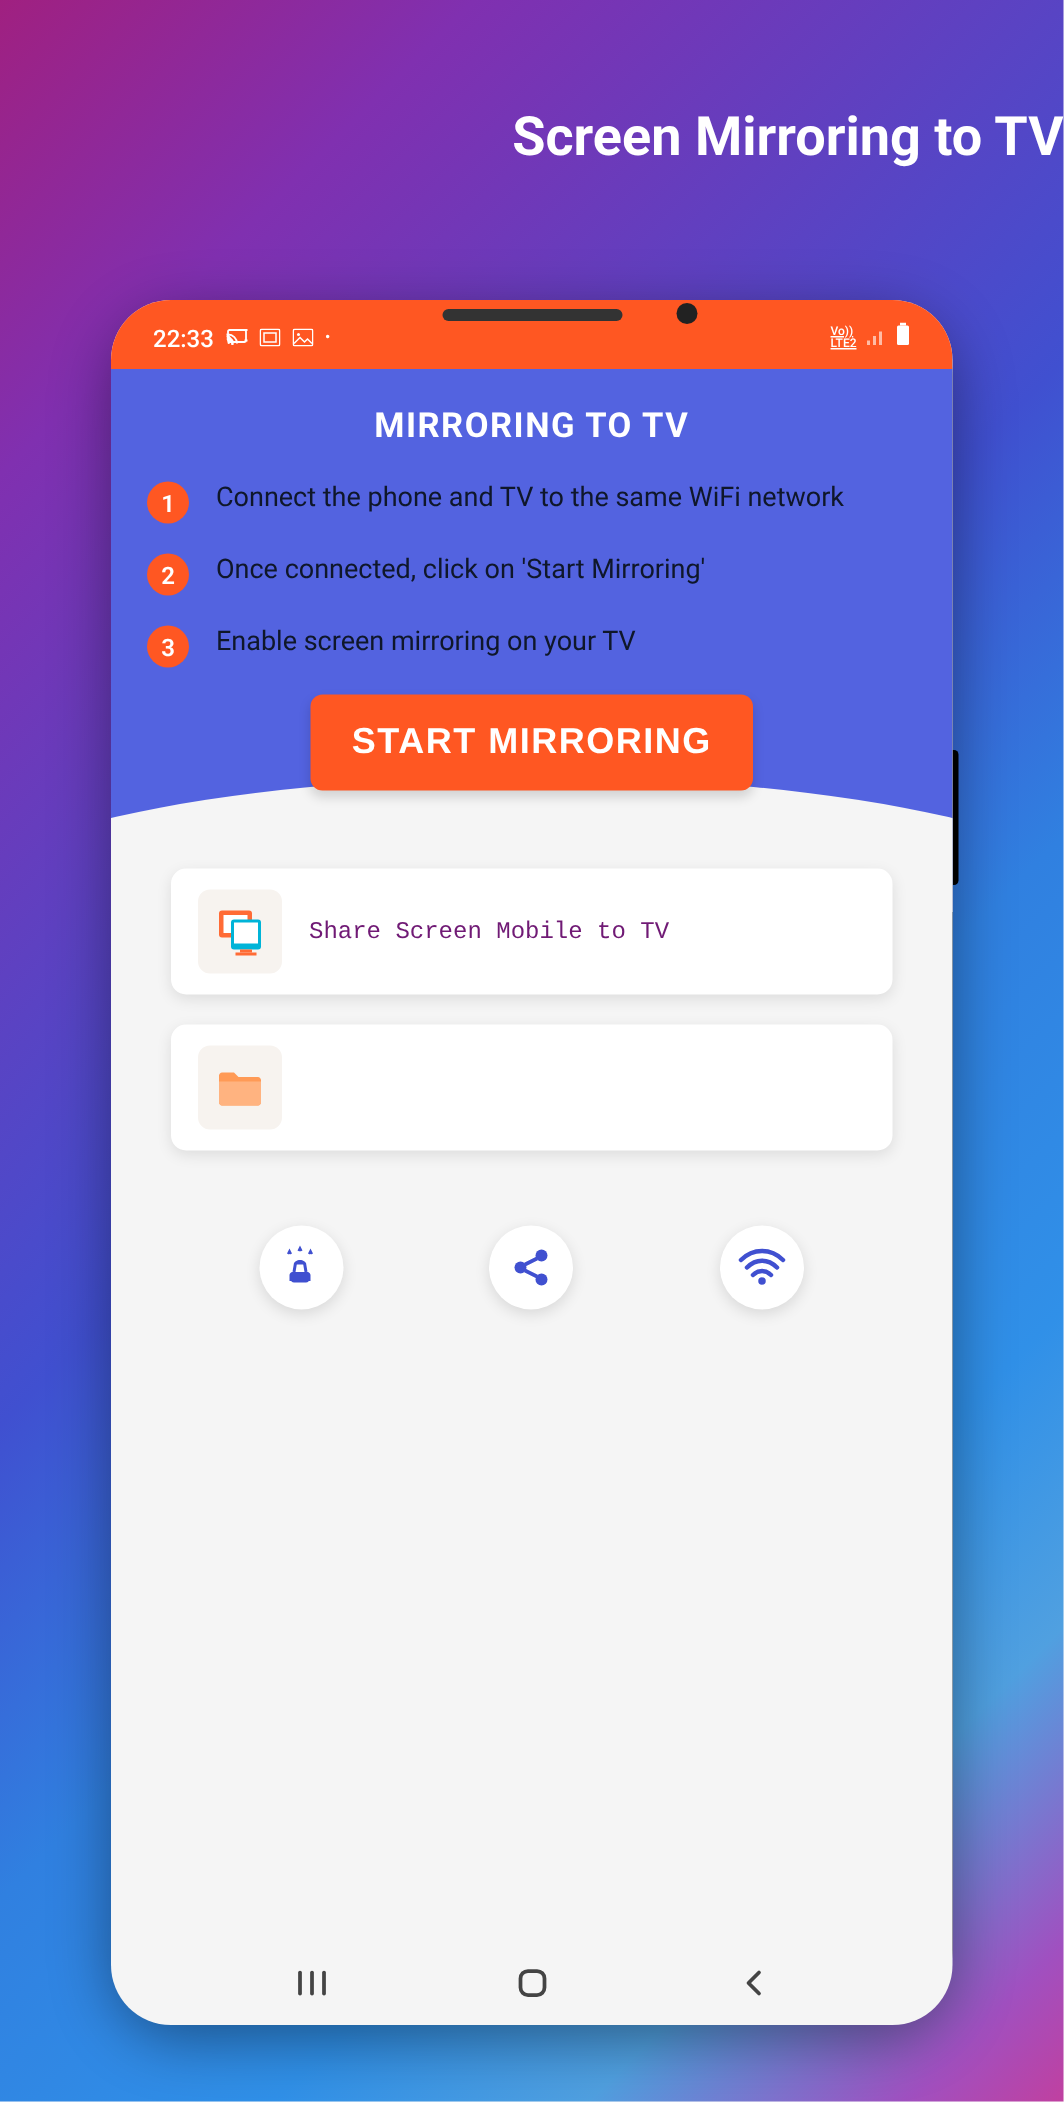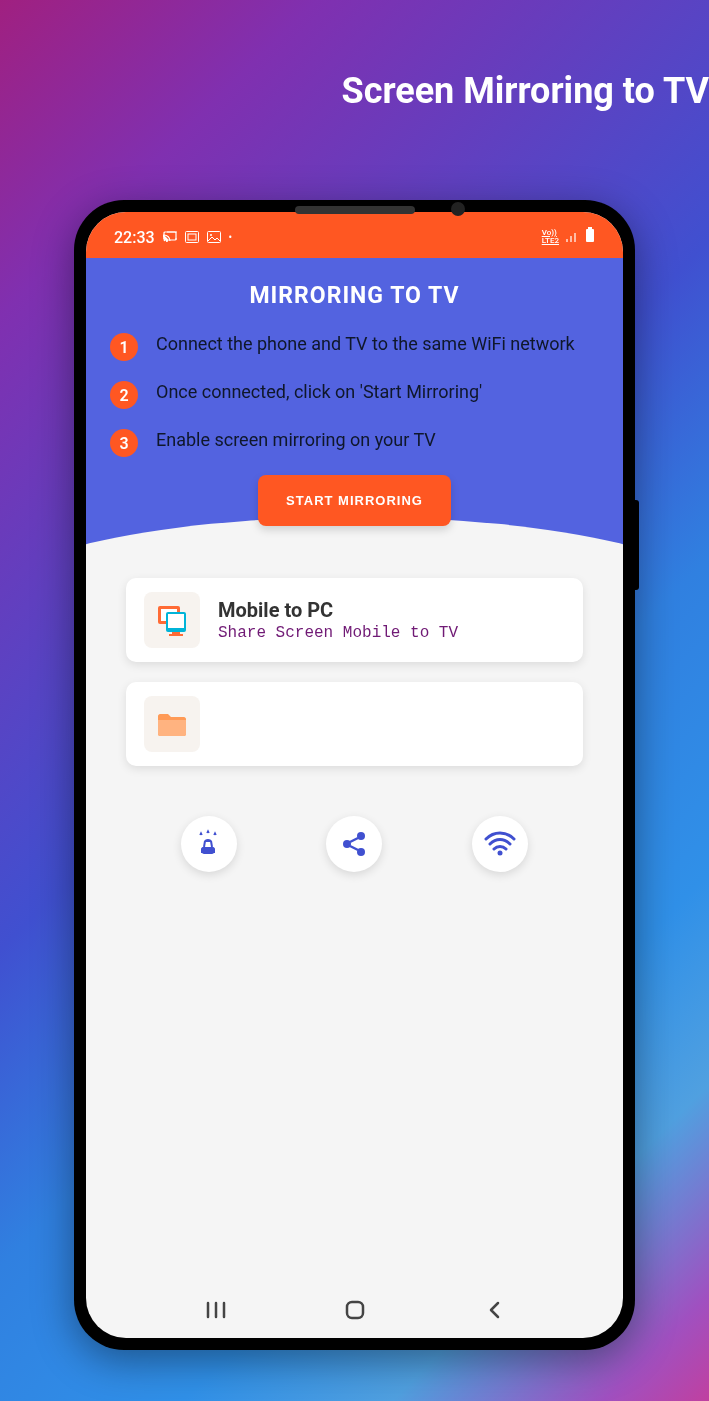--- a/index.html
+++ b/index.html
@@ -19,21 +19,20 @@
     padding-top: 70px;
   }
   .phone-frame {
     position: absolute;
     left: 74px;
     top: 200px;
     width: 561px;
     height: 1150px;
     background: #000;
     border-radius: 50px;
-    padding: 12px;
     box-shadow: 0 10px 40px rgba(0,0,0,0.4);
   }
   .phone-side-btn {
     position: absolute;
     right: -4px;
     top: 300px;
     width: 4px;
     height: 90px;
     background: #000;
     border-radius: 0 3px 3px 0;
@@ -129,21 +128,21 @@
     color: #0f172a;
     font-size: 18px;
     font-weight: 400;
     line-height: 1.4;
   }
   .start-btn {
     background: #ff5722;
     color: #fff;
     border: none;
     padding: 18px 28px;
-    font-size: 13px;
+    font-size: 24px;
     font-weight: 700;
     letter-spacing: 1px;
     border-radius: 8px;
     display: block;
     margin: 12px auto 0 auto;
     position: relative;
     z-index: 10;
     box-shadow: 0 4px 8px rgba(0,0,0,0.15);
     cursor: pointer;
   }
@@ -301,21 +300,20 @@
           <svg width="40" height="40" viewBox="0 0 40 40">
               <rect x="6" y="6" width="22" height="18" rx="2" fill="#ff6b35"></rect>
               <rect x="9" y="9" width="16" height="12" fill="#fff"></rect>
               <rect x="14" y="12" width="20" height="20" rx="2" fill="#00b4d8"></rect>
               <rect x="16" y="14" width="16" height="14" fill="#fff"></rect>
               <rect x="20" y="32" width="8" height="2" fill="#ff6b35"></rect>
               <rect x="17" y="34" width="14" height="2" fill="#ff6b35"></rect>
             </svg>
         </div>
         <div>
-          <div class="card-title">Mobile to PC</div>
           <div class="card-sub">Share Screen Mobile to TV</div>
         </div>
       </div>
 
 
       <div class="card">
         <div class="card-icon">
           <svg width="40" height="40" viewBox="0 0 40 40">
               <path d="M6 12c0-1 1-2 2-2h8l3 3h13c1 0 2 1 2 2v15c0 1-1 2-2 2H8c-1 0-2-1-2-2z" fill="#ff9a56"></path>
               <path d="M6 16h28v14c0 1-1 2-2 2H8c-1 0-2-1-2-2z" fill="#ffb380"></path>

